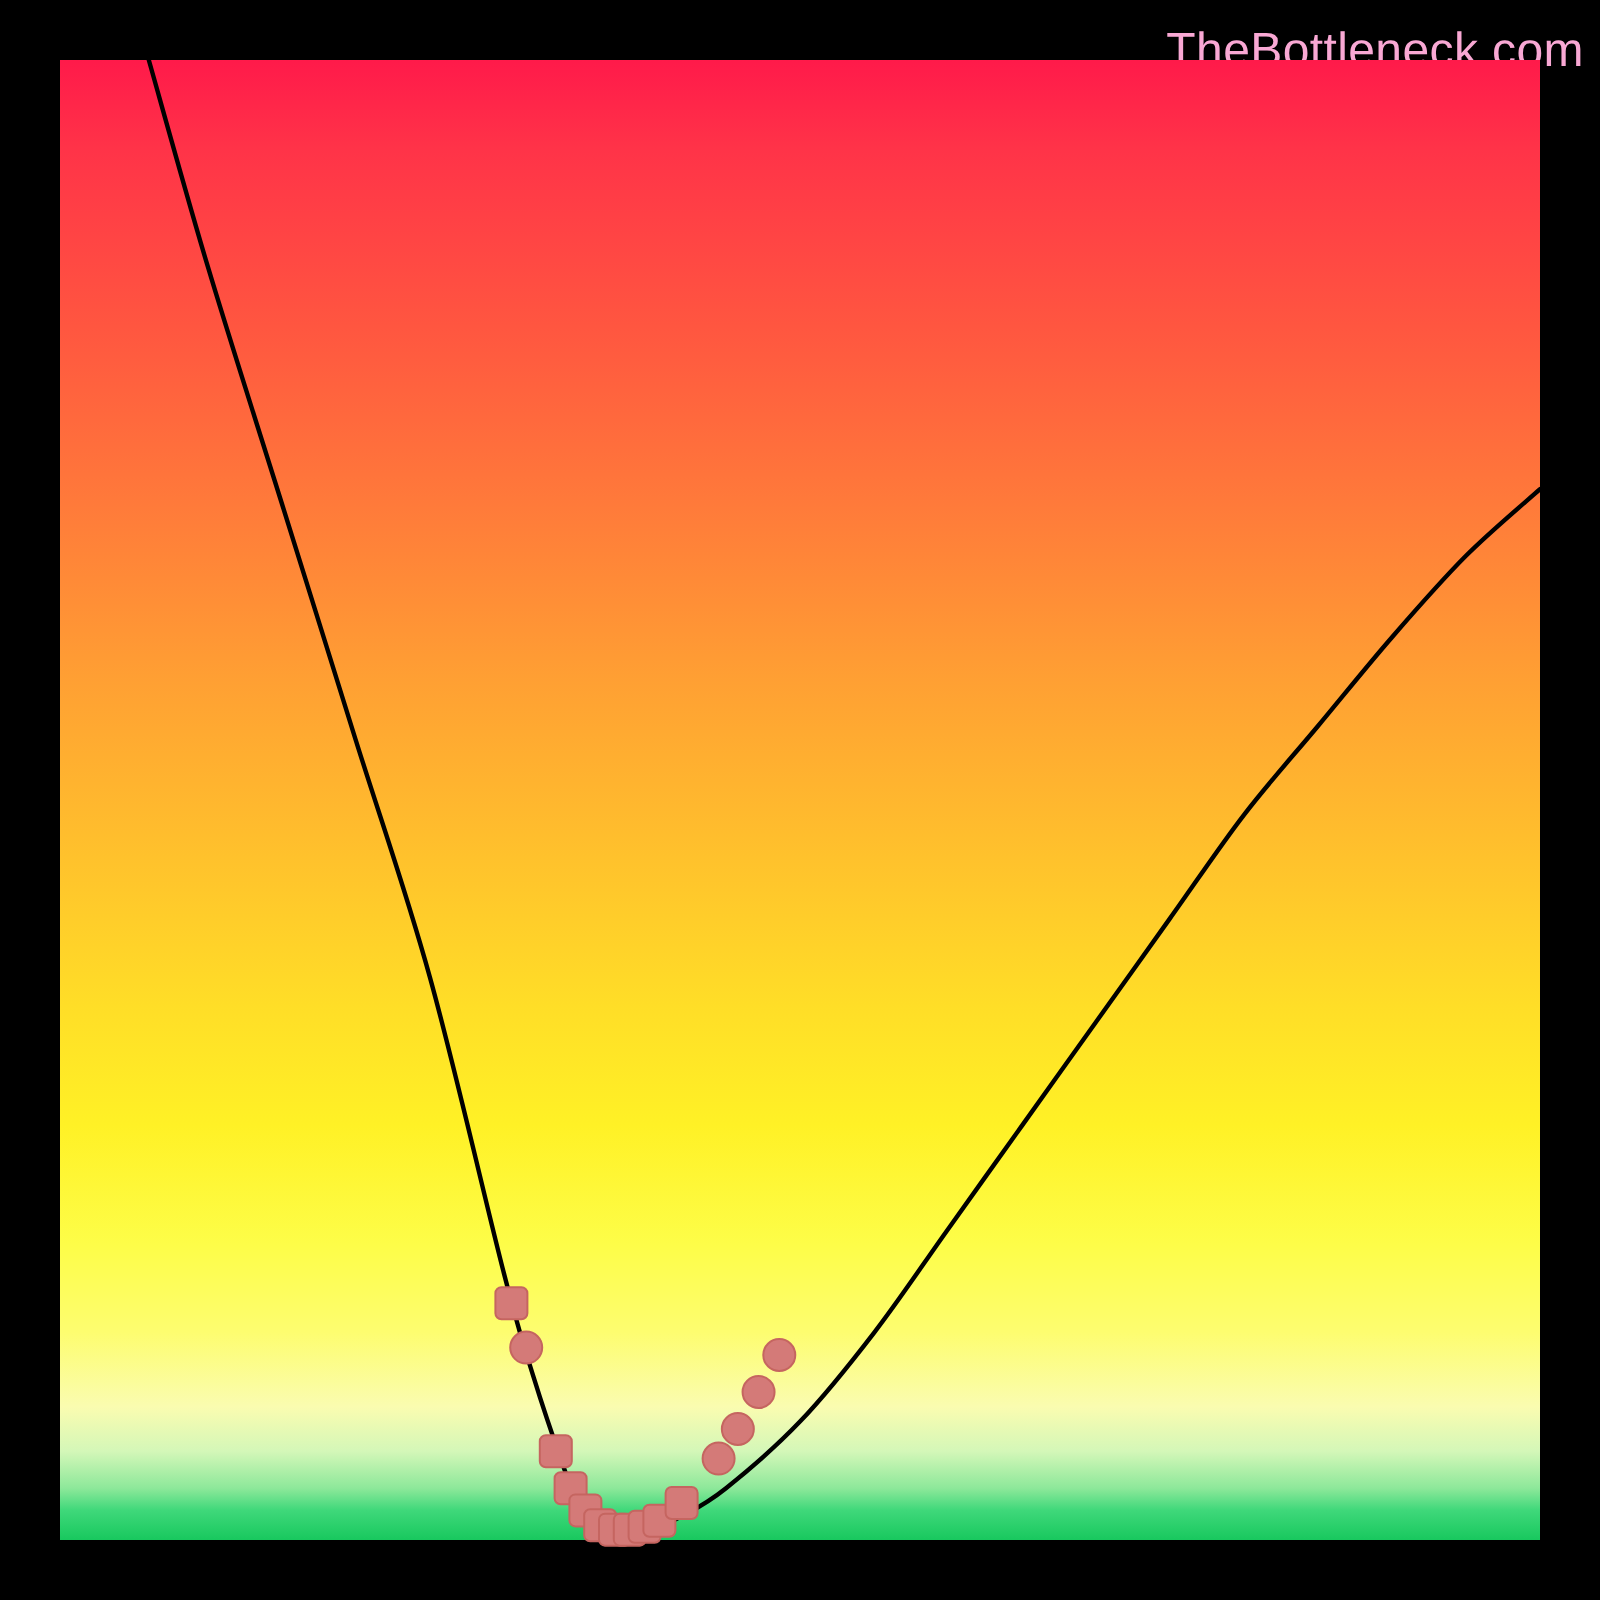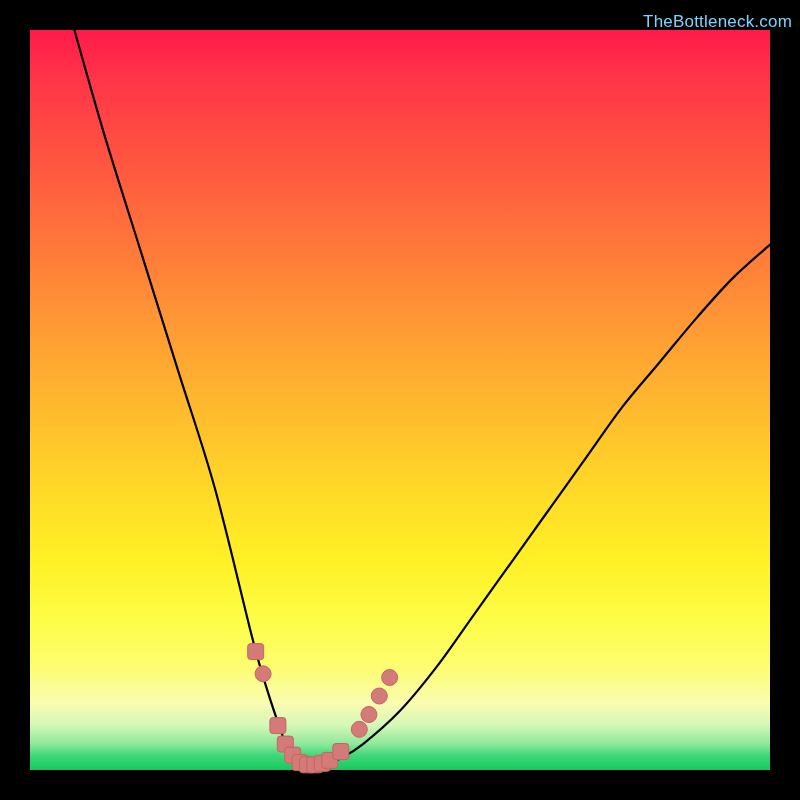--- a/index.html
+++ b/index.html
@@ -40,22 +40,22 @@
       #d4f7b8 94%,
       #8de89a 96.5%,
       #3fd87a 98%,
       #18c85e 100%
     );
   }
   .watermark {
     position: absolute;
     right: 8px;
     top: 12px;
-    color: #7dd3fc;
-    font-size: 17px;
+    color: #f9a8d4;
+    font-size: 24px;
     font-weight: 500;
     letter-spacing: 0.2px;
     user-select: none;
   }
   svg.curve {
     position: absolute;
     left: 0;
     top: 0;
     width: 740px;
     height: 740px;

